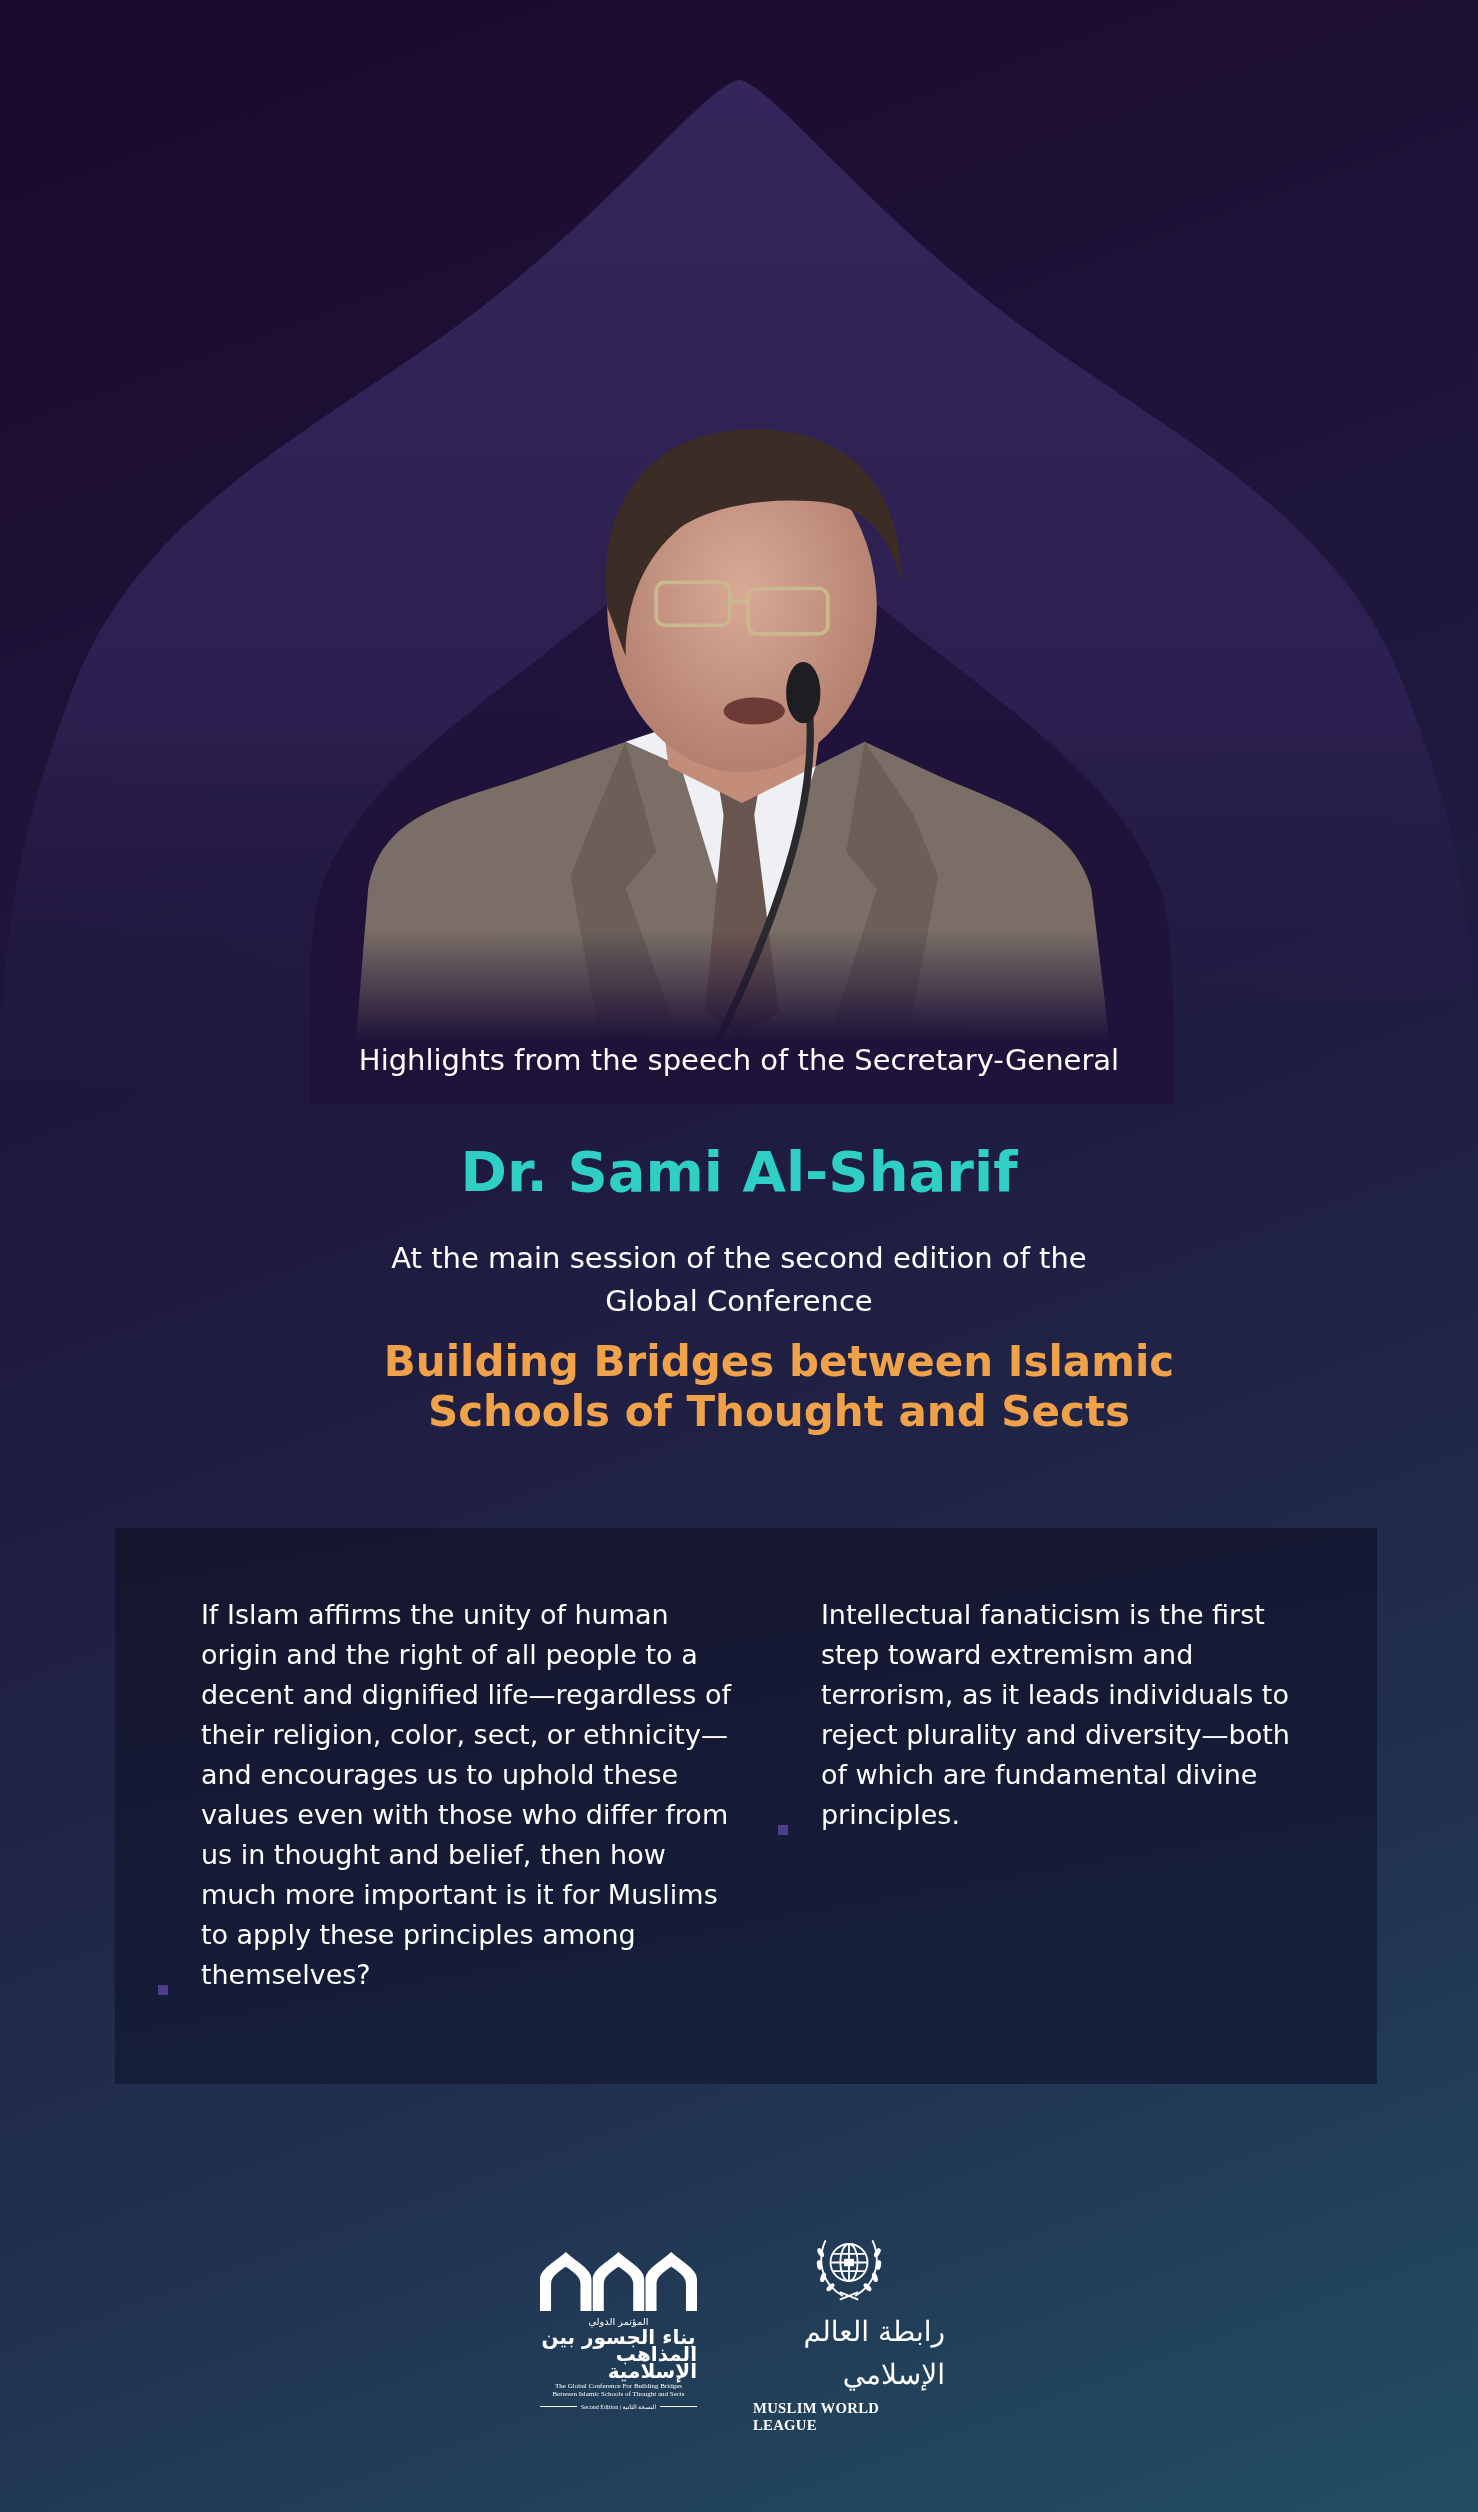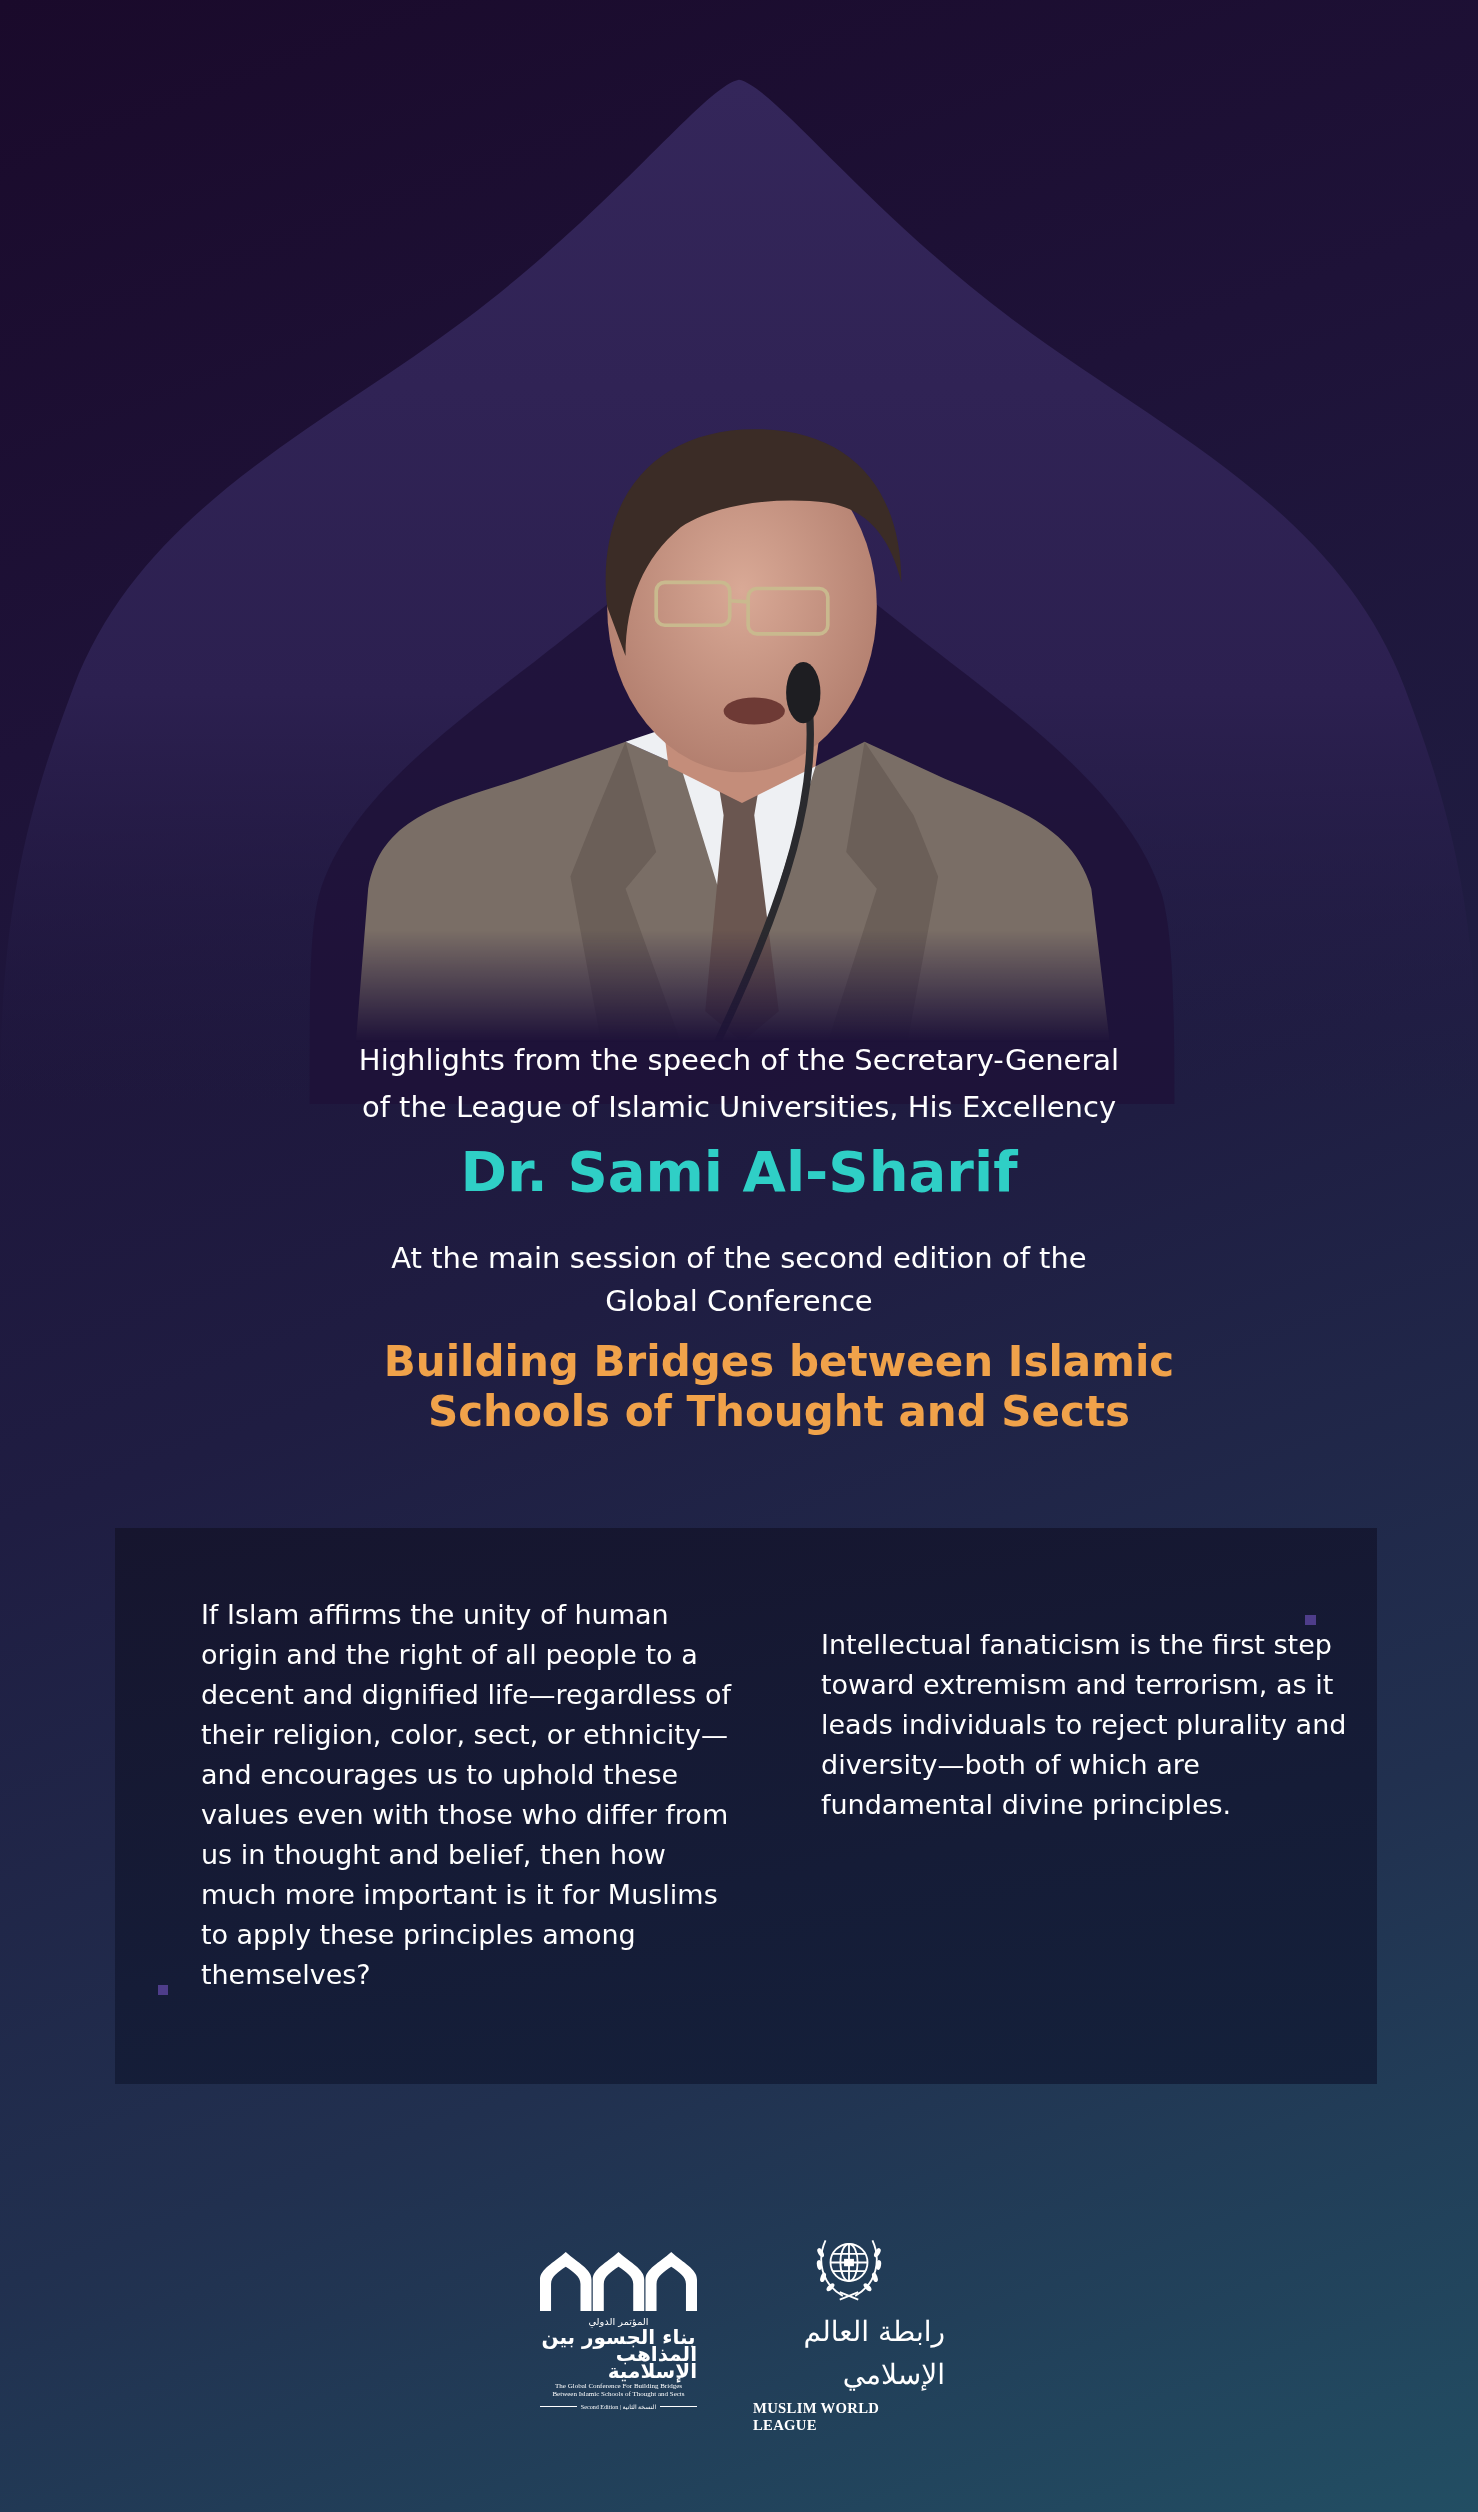--- a/index.html
+++ b/index.html
@@ -74,21 +74,21 @@
       height: 556px;
       background: linear-gradient(170deg, #16152e 0%, #151c37 60%, #14213b 100%);
     }
     .quote {
       position: absolute;
       top: 67px;
       display: flex;
       align-items: flex-end;
     }
     .quote.left { left: 43px; width: 583px; }
-    .quote.right { left: 706px; width: 527px; flex-direction: column; }
+    .quote.right { left: 663px; width: 527px; }
     .bullet {
       width: 10.4px;
       height: 10.4px;
       background: #4e3d8a;
       margin-top: 19.6px;
       margin-right: 32.5px;
       flex: 0 0 10.4px;
     }
     .quote-text {
       color: #ffffff;
@@ -212,21 +212,20 @@
 
       <ellipse cx="680" cy="470" rx="50" ry="22" fill="#6e3a35"></ellipse>
 
       <path d="M770 470 C780 600 740 760 620 1010" fill="none" stroke="#2a2a2e" stroke-width="12"></path>
       <ellipse cx="760" cy="440" rx="28" ry="50" fill="#1e1e22"></ellipse>
     </g>
   </svg>
 
   <div class="hero-text intro">
     <div>Highlights from the speech of the Secretary-General</div>
-    <div>of the League of Islamic Universities, His Excellency</div>
   </div>
 
   <div class="hero-text speaker-name">Dr. Sami Al-Sharif</div>
 
   <div class="hero-text session">
     <div>At the main session of the second edition of the</div>
     <div>Global Conference</div>
   </div>
 
   <div class="hero-text conference-title">

